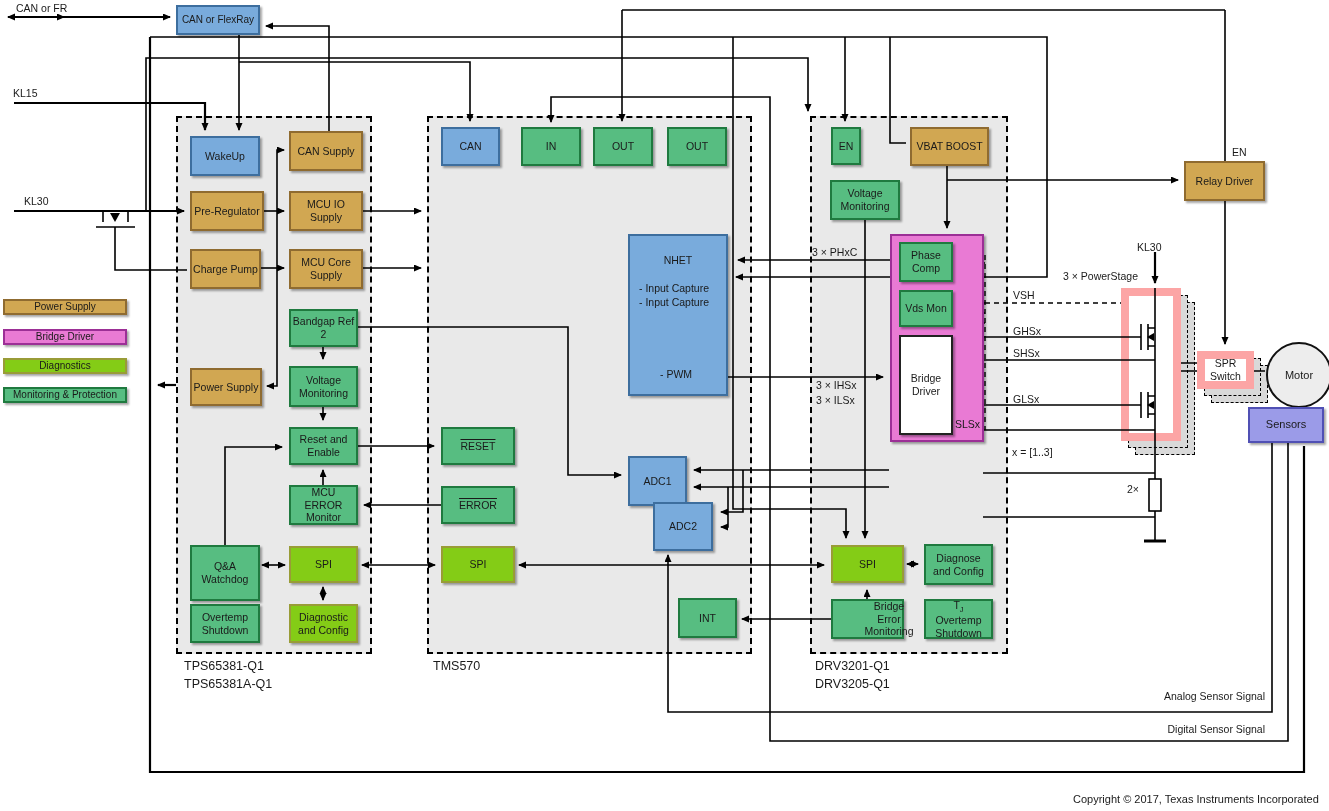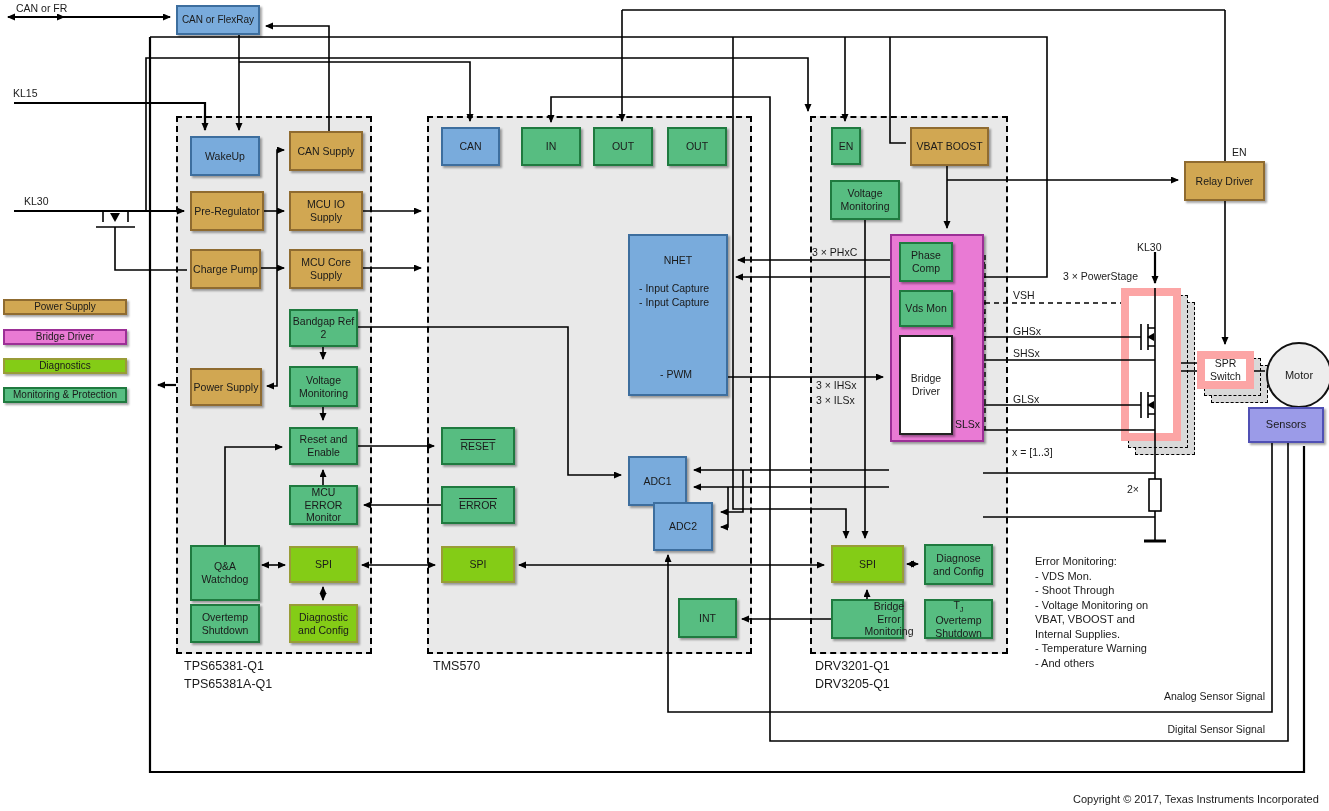--- a/index.html
+++ b/index.html
@@ -226,28 +226,18 @@
   <div class="lbl" style="left:816px;top:379px;">3 × IHSx</div>
   <div class="lbl" style="left:816px;top:394px;">3 × ILSx</div>
   <div class="lbl" style="left:1013px;top:289px;">VSH</div>
   <div class="lbl" style="left:1013px;top:325px;">GHSx</div>
   <div class="lbl" style="left:1013px;top:347px;">SHSx</div>
   <div class="lbl" style="left:1013px;top:393px;">GLSx</div>
   <div class="lbl" style="left:955px;top:418px;">SLSx</div>
   <div class="lbl" style="left:1012px;top:446px;">x = [1..3]</div>
   <div class="lbl" style="left:1127px;top:483px;">2×</div>
 
-  <div class="notes" style="left:1035px;top:554px;width:170px;">
-    <div>Error Monitoring:</div>
-    <div>- VDS Mon.</div>
-    <div>- Shoot Through</div>
-    <div>- Voltage Monitoring on</div>
-    <div>VBAT, VBOOST and</div>
-    <div>Internal Supplies.</div>
-    <div>- Temperature Warning</div>
-    <div>- And others</div>
-  </div>
 
   <div class="rlabel" style="left:1040px;top:690px;width:225px;">Analog Sensor Signal</div>
   <div class="rlabel" style="left:1040px;top:723px;width:225px;">Digital Sensor Signal</div>
   <div class="lbl" style="left:1073px;top:793px;font-size:11px;">Copyright © 2017, Texas Instruments Incorporated</div>
 
 </div>
 
 </body></html>

